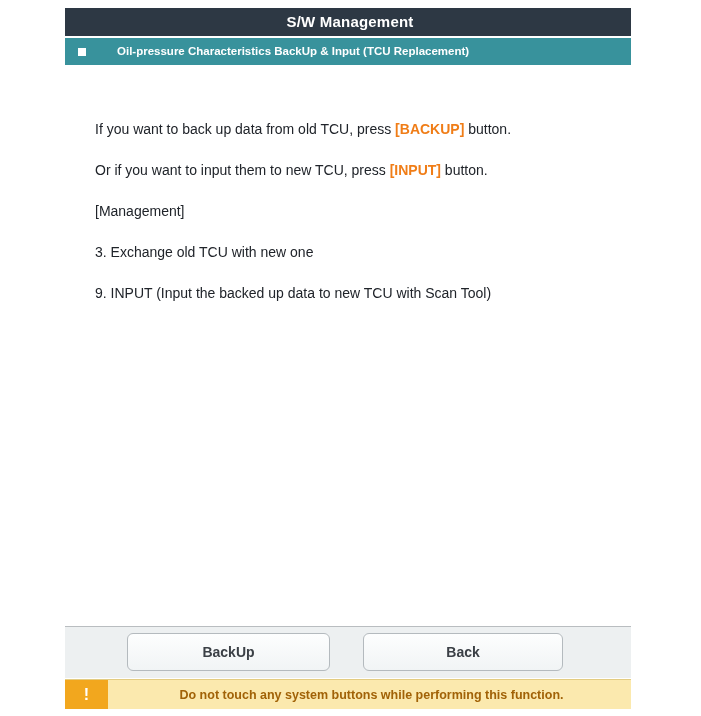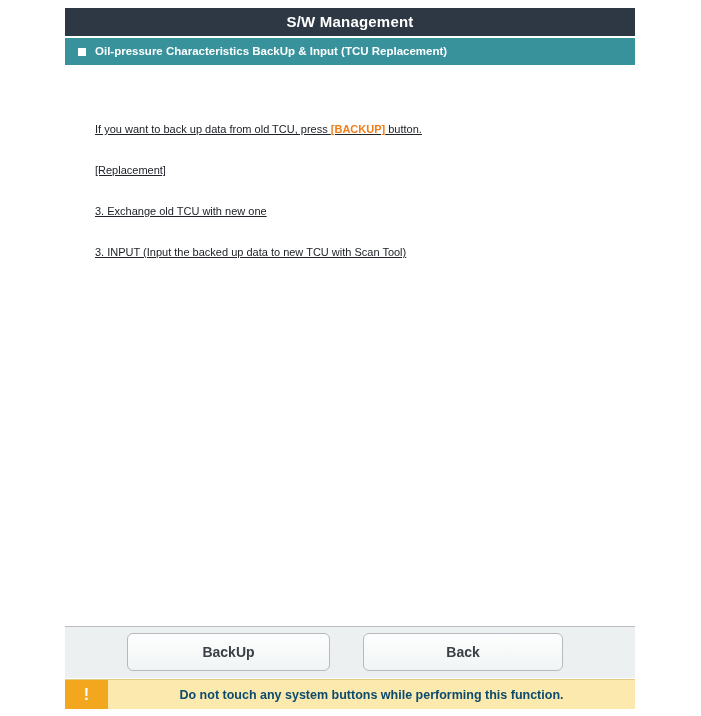--- a/index.html
+++ b/index.html
@@ -1,65 +1,66 @@
 <!DOCTYPE html>
 <html><head>
 <meta charset="utf-8">
 <style>
   html,body{margin:0;padding:0;background:#ffffff;}
   body{font-family:"Liberation Sans", sans-serif;}
-  .screen{position:relative;width:631px;height:716px;background:#ffffff;overflow:hidden;padding-left:21px;}
+  .screen{position:relative;width:631px;height:716px;background:#ffffff;overflow:hidden;}
   .col{position:absolute;left:65px;top:8px;width:570px;}
   .titlebar{height:28px;line-height:28px;background:#2d3844;color:#ffffff;
             text-align:center;font-size:15px;font-weight:bold;letter-spacing:.2px;}
   .subbar{margin-top:2px;height:27px;line-height:27px;background:#38929c;color:#ffffff;
           font-size:11.5px;font-weight:bold;padding-left:13px;box-sizing:border-box;
-          display:flex;align-items:center;}
+          display:flex;align-items:center;gap:22px;}
   .sq{display:inline-block;width:8px;height:8px;background:#ffffff;margin-right:9px;flex:0 0 auto;}
   .body{padding:31px 22px 0 10px;}
   .sectionrow{display:flex;align-items:center;border-bottom:1px solid #4f93a2;padding-bottom:10px;}
   .dot{display:inline-block;width:7px;height:7px;border-radius:50%;background:#8a98a3;
        margin:0 7px 0 3px;flex:0 0 auto;}
   .stitle{font-size:14px;font-weight:bold;color:#2a4a63;}
   .paras{margin-left:20px;padding-top:24px;}
-  .paras p{margin:0 0 22px 0;font-size:11px;line-height:19px;color:#20242a;text-decoration:underline;}
+  .paras p{margin:0 0 22px 0;font-size:14px;line-height:19px;color:#20242a;}
   .hl{color:#f07d17;font-weight:bold;}
   .btnbar{position:absolute;left:65px;top:626px;width:570px;height:52px;background:#edf0f1;
           border-top:1px solid #b9bdc0;box-sizing:border-box;}
   .btn{position:absolute;top:6px;height:38px;border:1px solid #b4babe;border-radius:6px;
        background:linear-gradient(#fdfefe,#f1f4f5);font-family:"Liberation Sans",sans-serif;
        font-size:14px;font-weight:bold;color:#3b4046;text-align:center;line-height:36px;
        box-sizing:border-box;cursor:pointer;padding:0;}
   .btn-backup{left:62px;width:203px;}
   .btn-input{left:298px;width:200px;}
   .warnbar{position:absolute;left:65px;top:679px;width:570px;height:30px;background:#fbe9ae;
            border-top:1px solid #e3cc82;box-sizing:border-box;display:flex;align-items:stretch;}
   .warnicon{width:43px;background:#f2a71e;color:#ffffff;font-size:16px;font-weight:bold;
             display:flex;align-items:center;justify-content:center;flex:0 0 auto;}
   .warntext{flex:1;display:flex;align-items:center;justify-content:center;
-            font-size:12.5px;font-weight:bold;color:#0c4a6e;}
+            font-size:12.5px;font-weight:bold;color:#a16207;}
 </style>
 </head>
 <body>
 
 <div class="screen">
   <div class="col">
     <div class="titlebar">
       <span>S/W Management</span>
     </div>
     <div class="subbar">
       <span class="sq"></span>
       <span>Oil-pressure Characteristics BackUp &amp; Input (TCU Replacement)</span>
     </div>
     <div class="body">
       <div class="paras">
         <p><span>If you want to back up data from old TCU, press </span><span class="hl">[BACKUP]</span><span> button.</span></p>
-        <p><span>[Replacement]</span></p>
+        <p><span>Or if you want to input them to new TCU, press </span><span class="hl">[INPUT]</span><span> button.</span></p>
+        <p><span>[Management]</span></p>
         <p><span>3. Exchange old TCU with new one</span></p>
-        <p><span>3. INPUT (Input the backed up data to new TCU with Scan Tool)</span></p>
+        <p><span>9. INPUT (Input the backed up data to new TCU with Scan Tool)</span></p>
       </div>
     </div>
   </div>
 
   <div class="btnbar">
     <button class="btn btn-backup">BackUp</button>
     <button class="btn btn-input">Back</button>
   </div>
 
   <div class="warnbar">

